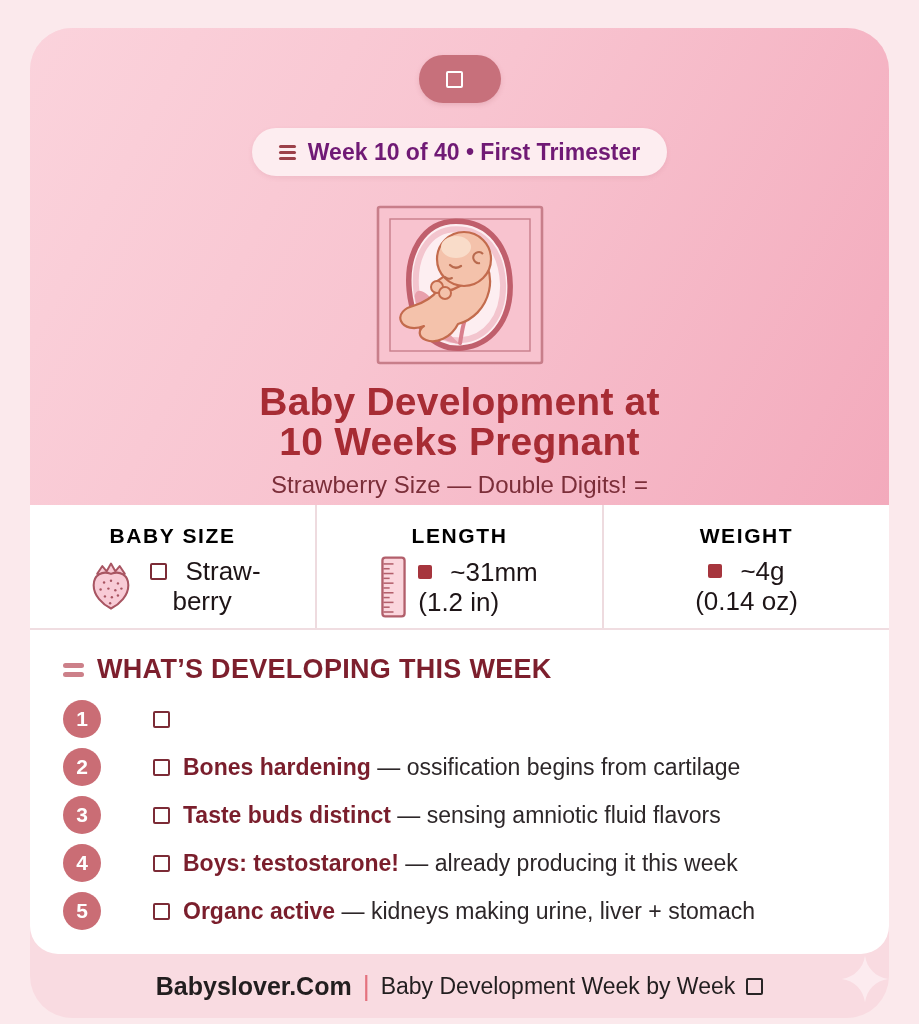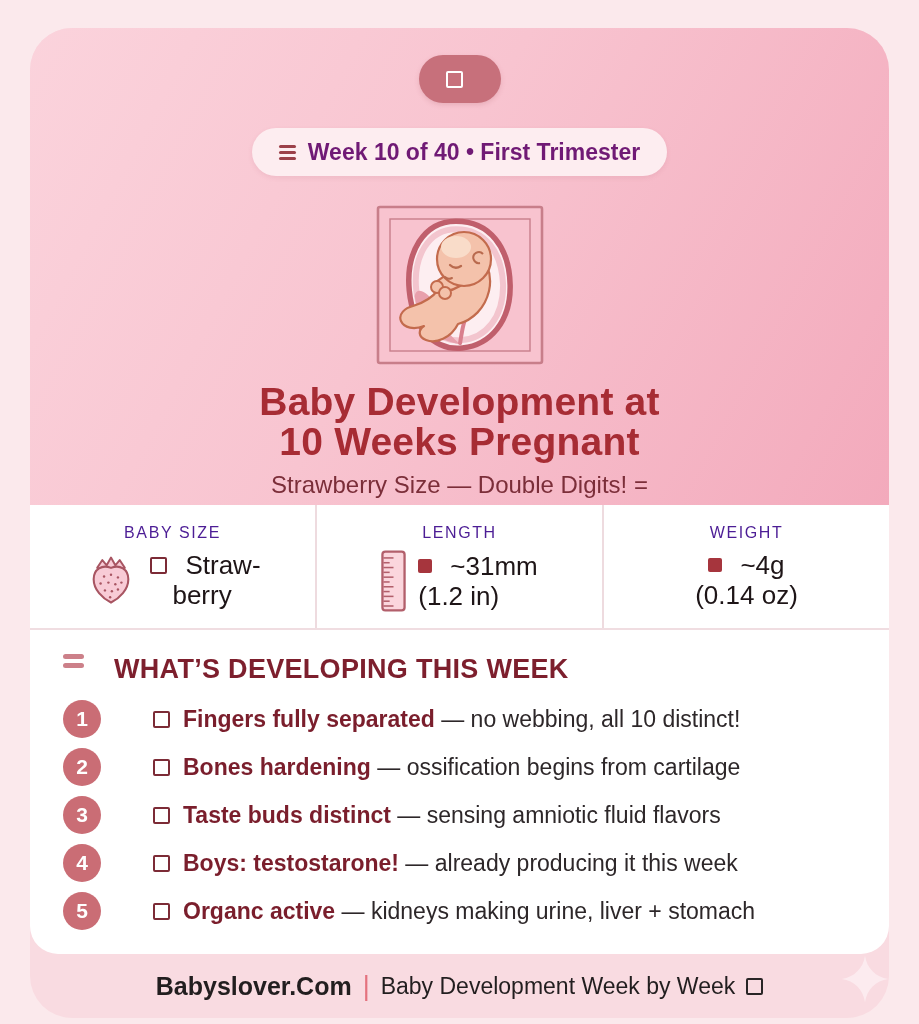--- a/index.html
+++ b/index.html
@@ -40,35 +40,35 @@
     font-size:39px;line-height:40px;letter-spacing:.2px;
   }
   .hero-sub{margin-top:9px;color:#7b2e39;font-size:24px;}
   
   .stats{
     position:absolute;top:477px;left:0;width:859px;height:125px;background:#ffffff;
     display:flex;border-bottom:2px solid #f0dde1;box-sizing:border-box;
   }
   .stat-col{flex:1;display:flex;flex-direction:column;align-items:center;padding-top:19px;box-sizing:border-box;}
   .stat-col + .stat-col{border-left:2px solid #eedbdf;}
-  .stat-label{font-size:16px;font-weight:normal;color:#4c1d95;letter-spacing:1.6px;}
+  .stat-label{font-size:21px;font-weight:bold;color:#000000;letter-spacing:1.6px;}
   .stat-row{display:flex;align-items:center;margin-top:8px;gap:12px;}
   .stat-text{font-size:26px;color:#1e1517;line-height:30px;}
   .stat-text .l1{display:flex;align-items:center;gap:18px;}
   .sq-outline-maroon{width:13px;height:13px;border:2.5px solid #7c2b36;border-radius:2px;flex:0 0 auto;display:inline-block;}
   .sq-fill{width:14px;height:14px;background:#a6353d;border-radius:2px;flex:0 0 auto;display:inline-block;}
   .indent2{padding-left:22px;}
   .center-col{text-align:center;}
   .center-col .l1{justify-content:center;}
   
   .develop{
     position:absolute;top:602px;left:0;width:859px;height:324px;background:#ffffff;
     border-radius:0 0 28px 28px;box-sizing:border-box;padding:24px 20px 0 33px;
   }
-  .dev-header{display:flex;gap:30px;}
+  .dev-header{display:flex;align-items:center;gap:13px;}
   .eq-icon{display:inline-flex;flex-direction:column;gap:4px;}
   .eq-icon i{display:block;width:21px;height:5px;background:#cc8089;border-radius:2.5px;}
   .dev-title{font-size:27px;font-weight:bold;color:#7d1f2d;letter-spacing:.3px;}
   .dev-list{margin-top:15px;display:flex;flex-direction:column;gap:10px;}
   .dev-item{display:flex;align-items:center;}
   .num-circle{
     width:38px;height:38px;border-radius:50%;background:#ca6d75;color:#fff;
     font-size:21px;font-weight:bold;display:flex;align-items:center;justify-content:center;
     margin-right:52px;flex:0 0 auto;
   }
@@ -222,21 +222,20 @@
             <i></i>
             <i></i>
           </span>
         <span class="dev-title">WHAT’S DEVELOPING THIS WEEK</span>
       </div>
       <div class="dev-list">
 
         <div class="dev-item">
           <span class="num-circle">1</span>
           <span class="sq-outline-maroon"></span>
-          <span class="item-text"><span class="b">Fingers fully separated</span><span> — no webbing, all 10 distinct!</span></span>
         </div>
 
         <div class="dev-item">
           <span class="num-circle">2</span>
           <span class="sq-outline-maroon"></span>
           <span class="item-text"><span class="b">Bones hardening</span><span> — ossification begins from cartilage</span></span>
         </div>
 
         <div class="dev-item">
           <span class="num-circle">3</span>

